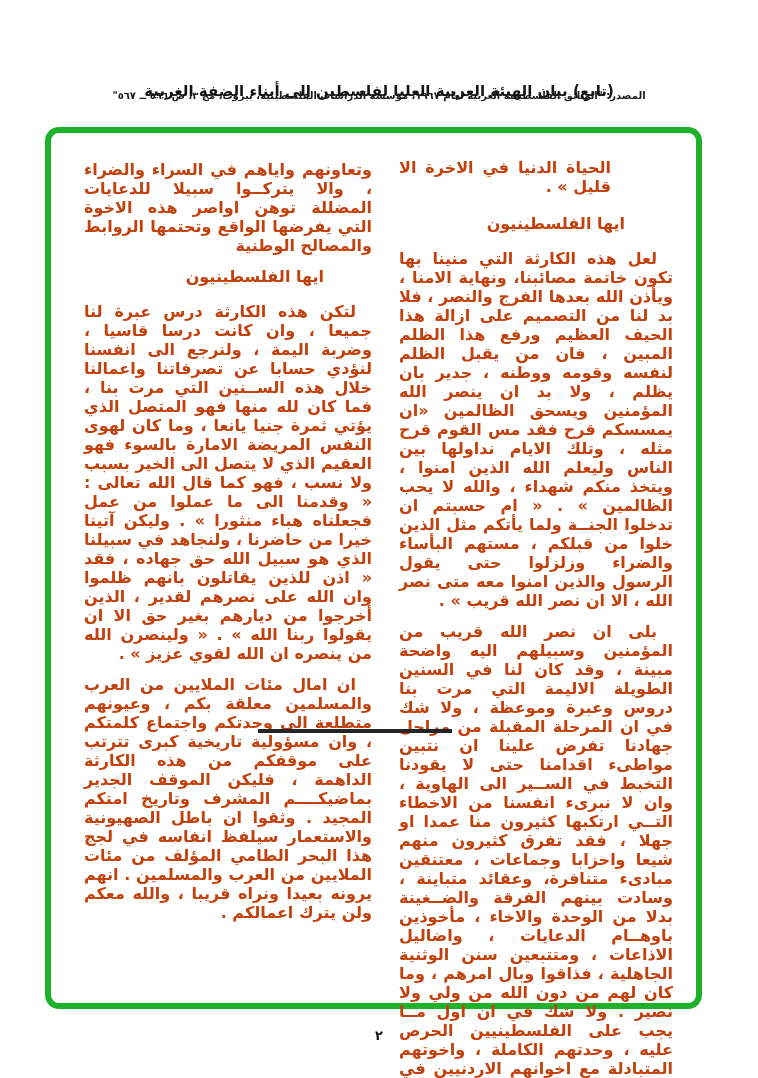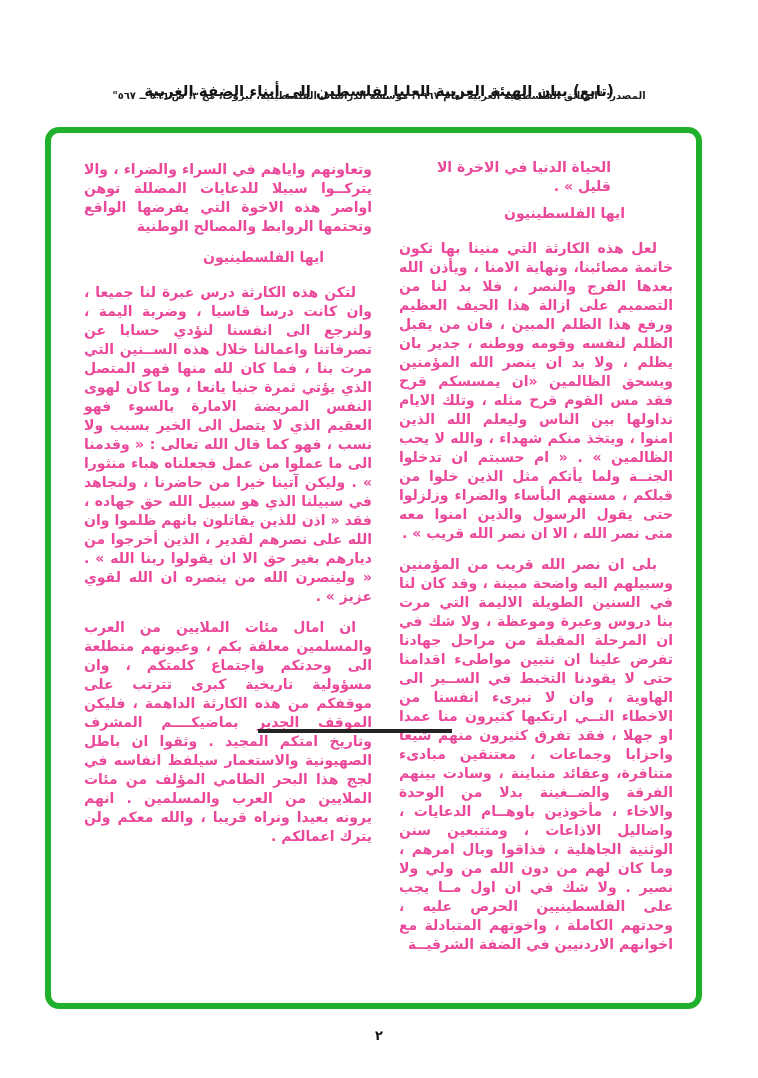--- a/index.html
+++ b/index.html
@@ -46,39 +46,38 @@
     height: 882px;
     border: 6px solid #1fb12c;
     border-radius: 14px;
     background: #ffffff;
     box-sizing: border-box;
   }
   .text-col {
     position: absolute;
     direction: rtl;
     text-align: justify;
-    font-size: 14px;
+    font-size: 16px;
     font-weight: bold;
     line-height: 19px;
-    color: #ec4899;
+    color: #c2410c;
   }
   .col-right {
     left: 399px;
     top: 158px;
     width: 274px;
   }
   .col-left {
     left: 84px;
     top: 160px;
     width: 288px;
   }
   .opening-line {
     display: block;
-    margin: 0 62px 8px 0;
-    text-align: right;
+    margin: 0 62px 18px 0;
   }
   .section-heading {
     display: block;
     margin: 0 48px 16px 0;
   }
   .para {
     margin: 0 0 12px 0;
     text-indent: 16px;
   }
   .para.no-indent {

